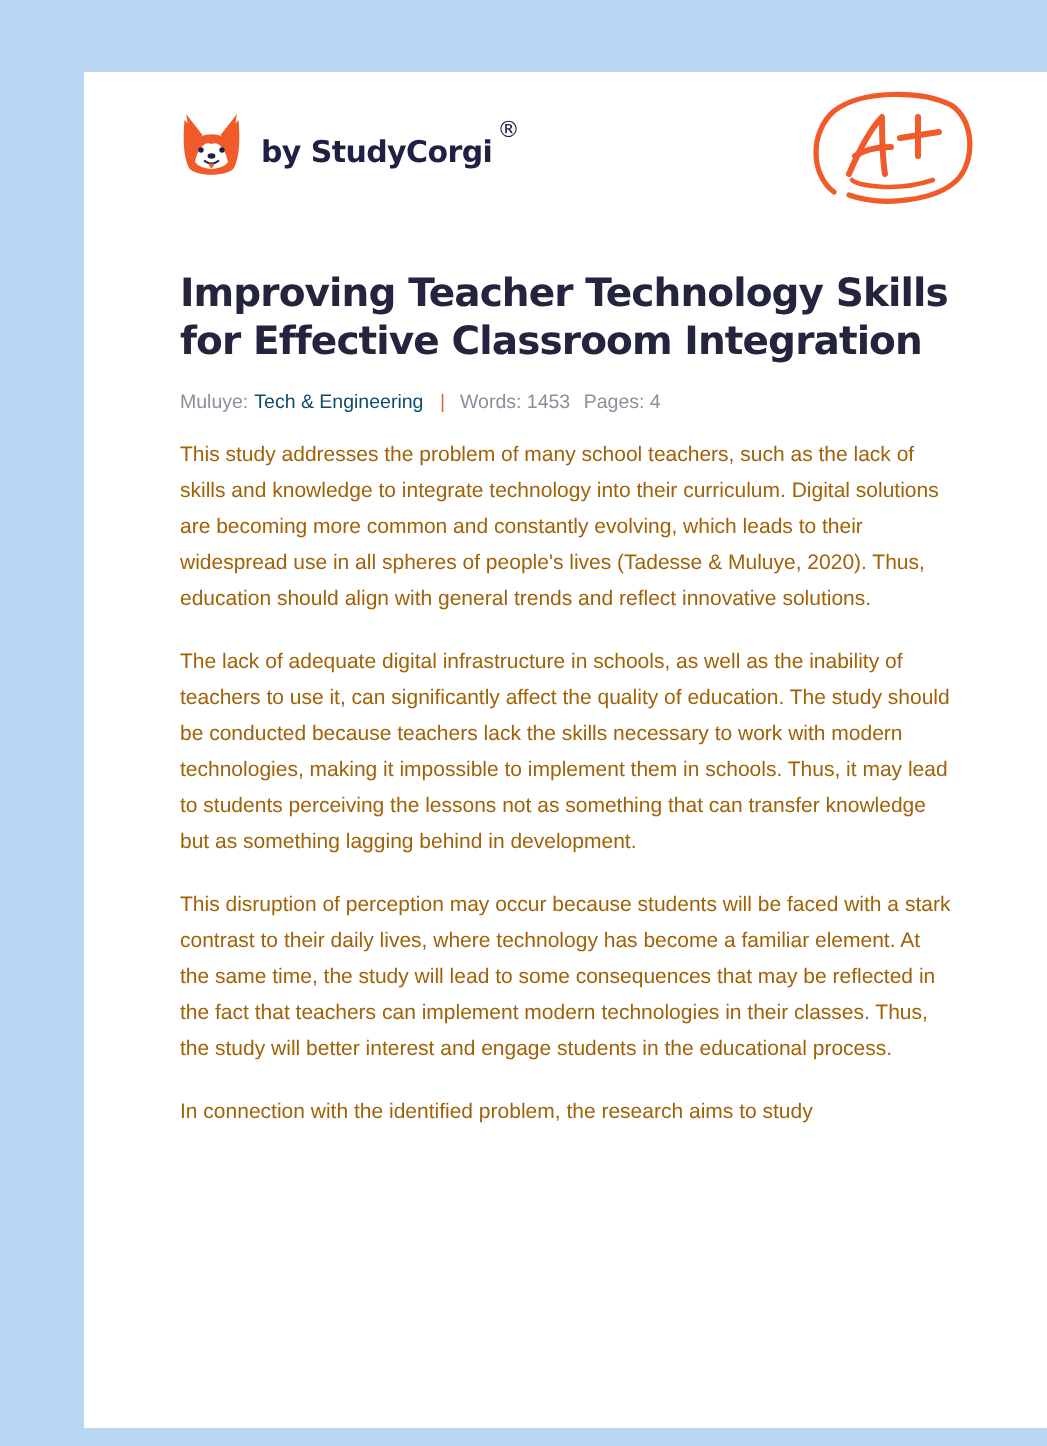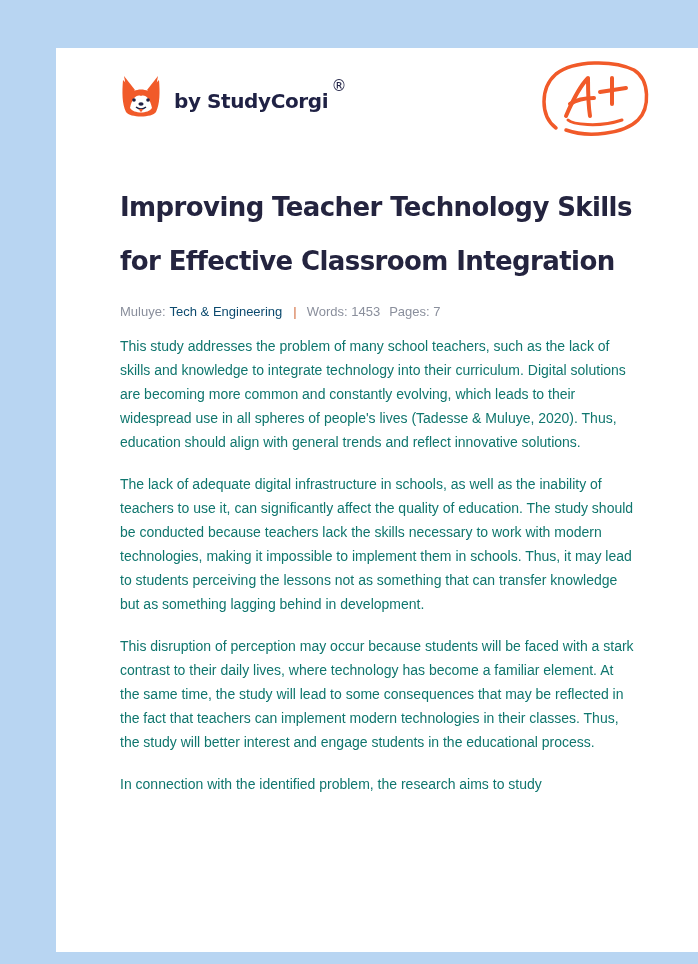--- a/index.html
+++ b/index.html
@@ -72,21 +72,21 @@
     .content {
       position: absolute;
       left: 64px;
       top: 132px;
       width: 515px;
     }
     .title {
       font-family: "DejaVu Sans", sans-serif;
       font-weight: bold;
       font-size: 26px;
-      line-height: 54px;
+      line-height: 32px;
       color: #24243f;
       margin: 0;
       letter-spacing: -0.6px;
     }
     .meta {
       margin-top: 16px;
       font-size: 13px;
       color: #8a8f9c;
       display: flex;
       align-items: center;
@@ -108,21 +108,21 @@
       font-family: "DejaVu Sans", sans-serif;
       font-weight: bold;
       font-size: 18px;
       color: #24243f;
       letter-spacing: -0.3px;
     }
     .paragraph {
       margin: 14px 0 0 0;
       font-size: 14px;
       line-height: 24px;
-      color: #0f766e;
+      color: #a16207;
     }
     .paragraph + .paragraph {
       margin-top: 18px;
     }
     .paragraph.first {
       margin-top: 15px;
     }
   </style>
 </head>
 <body>
@@ -168,21 +168,21 @@
   </div>
 
   <div class="content">
     <h1 class="title">Improving Teacher Technology Skills for Effective Classroom Integration</h1>
 
     <div class="meta">
       <span>Muluye:</span>
       <span class="topic-value">Tech &amp; Engineering</span>
       <span class="sep">|</span>
       <span>Words: 1453</span>
-      <span class="pages">Pages: 7</span>
+      <span class="pages">Pages: 4</span>
     </div>
 
 
     <p class="paragraph first">This study addresses the problem of many school teachers, such as the lack of skills and knowledge to integrate technology into their curriculum. Digital solutions are becoming more common and constantly evolving, which leads to their widespread use in all spheres of people's lives (Tadesse &amp; Muluye, 2020). Thus, education should align with general trends and reflect innovative solutions.</p>
     <p class="paragraph">The lack of adequate digital infrastructure in schools, as well as the inability of teachers to use it, can significantly affect the quality of education. The study should be conducted because teachers lack the skills necessary to work with modern technologies, making it impossible to implement them in schools. Thus, it may lead to students perceiving the lessons not as something that can transfer knowledge but as something lagging behind in development.</p>
     <p class="paragraph">This disruption of perception may occur because students will be faced with a stark contrast to their daily lives, where technology has become a familiar element. At the same time, the study will lead to some consequences that may be reflected in the fact that teachers can implement modern technologies in their classes. Thus, the study will better interest and engage students in the educational process.</p>
     <p class="paragraph">In connection with the identified problem, the research aims to study</p>
   </div>
 </div>
 

